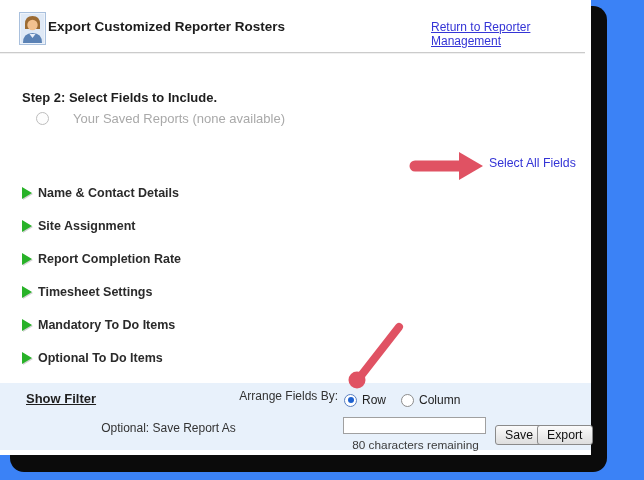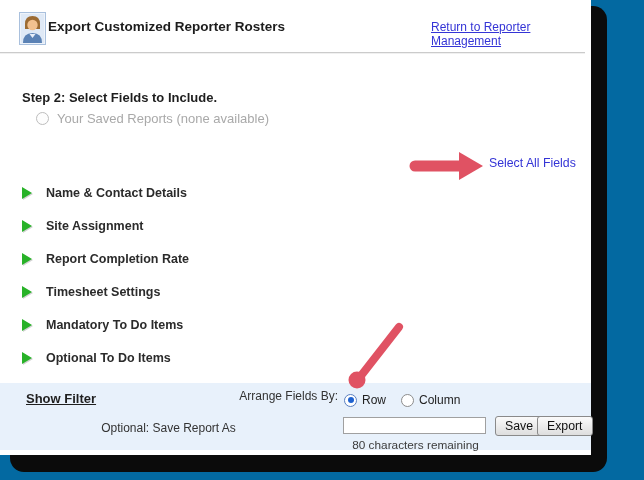--- a/index.html
+++ b/index.html
@@ -1,59 +1,59 @@
 <!DOCTYPE html>
 <html><head>
 <meta charset="utf-8">
 <style>
   * { margin:0; padding:0; box-sizing:border-box; }
   body { width:644px; height:480px; font-family:"Liberation Sans", sans-serif; }
-  .canvas { position:relative; width:644px; height:480px; background:#0369a1; overflow:hidden; }
+  .canvas { position:relative; width:644px; height:480px; background:#3b82f6; overflow:hidden; }
   .frame-shadow { position:absolute; left:10px; top:6px; width:597px; height:466px; background:#0b0b0b; border-radius:14px; z-index:1; }
   .page { position:absolute; left:0; top:0; width:591px; height:455px; background:#ffffff; z-index:2; }
 
   
   .avatar { position:absolute; left:19px; top:12px; width:27px; height:33px; border:1px solid #a9c0dd; background:#eef3fa; padding:1px; }
   .page-title { position:absolute; left:48px; top:19px; font-size:13.5px; font-weight:bold; color:#1c1c1c; }
   .return-link { position:absolute; left:431px; top:20px; font-size:12px; color:#3434d6; text-decoration:underline; cursor:pointer; }
   .divider { position:absolute; left:0; top:52px; width:585px; height:2px; background:#cbcbcb; border-bottom:1px solid #f0f0f0; }
 
   
   .step2-heading { position:absolute; left:22px; top:90px; font-size:13px; font-weight:bold; color:#1e1e1e; }
-  .saved-row { position:absolute; left:36px; top:111px; display:flex; align-items:center; gap:8px; }
+  .saved-row { position:absolute; left:36px; top:111px; display:flex; align-items:center; gap:24px; }
   .radio { width:13px; height:13px; border-radius:50%; background:#fff; border:1px solid #8c8c8c; position:relative; display:inline-block; flex:0 0 auto; }
   .radio.disabled { border-color:#bdbdbd; background:#fdfdfd; }
   .radio.selected { border-color:#5a7fc0; }
   .radio.selected::after { content:""; position:absolute; left:2.5px; top:2.5px; width:6px; height:6px; border-radius:50%; background:#1e62d0; }
   .saved-label { font-size:13px; color:#a9a9a9; }
 
   
   .select-all-link { position:absolute; left:489px; top:156px; font-size:12.3px; color:#3434d6; cursor:pointer; }
 
   
   .sections { position:absolute; left:22px; top:176px; }
-  .section-row { height:33px; display:flex; align-items:center; gap:14px; cursor:pointer; }
+  .section-row { height:33px; display:flex; align-items:center; gap:6px; cursor:pointer; }
   .tri { width:0; height:0; border-left:10px solid #28b228; border-top:6px solid transparent; border-bottom:6px solid transparent; filter:drop-shadow(1px 1px 0 rgba(0,0,0,.18)); }
   .section-label { font-size:12.5px; font-weight:bold; color:#2b2b2b; }
 
   
   .note-box { position:absolute; left:229px; top:243px; width:404px; min-height:80px; background:#fff; border:4px solid #e05263; border-radius:7px; padding:8px 11px; z-index:4; box-shadow:2px 3px 5px rgba(0,0,0,.3); font-size:13.2px; color:#1e1e1e; line-height:1.45; }
   .note-box b { font-weight:bold; }
   .overlay-svg { position:absolute; left:0; top:0; z-index:3; pointer-events:none; }
 
   
   .footer-bar { position:absolute; left:0; top:383px; width:591px; height:67px; background:#e8f1fb; z-index:2;padding-left:24px; }
   .show-filter { position:absolute; left:26px; top:8px; font-size:13px; font-weight:bold; color:#1f1f1f; text-decoration:underline; cursor:pointer; }
   .arrange-label { position:absolute; left:0; top:6px; width:338px; text-align:right; font-size:12px; color:#333; }
   .arrange-controls { position:absolute; left:344px; top:10px; display:flex; align-items:center; gap:5px; }
   .radio-text { font-size:12px; color:#222; margin-right:10px; }
   .saveas-label { position:absolute; left:0; top:38px; width:337px; text-align:center; font-size:12px; color:#333; }
   .saveas-input { position:absolute; left:343px; top:34px; width:143px; height:17px; border:1px solid #a0a0a0; background:#fff; font-size:12px; padding:0 3px; font-family:"Liberation Sans", sans-serif; }
   .chars-remaining { position:absolute; left:343px; top:55px; width:145px; text-align:center; font-size:11.8px; color:#3c3c3c; }
-  .btn { position:absolute; top:33px; height:20px; padding:0 9px; font-size:12.3px; color:#111; background:linear-gradient(#fbfbfb,#dedede); border:1px solid #8a8a8a; border-radius:3px; cursor:pointer; font-family:"Liberation Sans", sans-serif; }
+  .btn { position:absolute; top:42px; height:20px; padding:0 9px; font-size:12.3px; color:#111; background:linear-gradient(#fbfbfb,#dedede); border:1px solid #8a8a8a; border-radius:3px; cursor:pointer; font-family:"Liberation Sans", sans-serif; }
   .btn-save { left:495px; }
   .btn-export { left:537px; }
 </style>
 </head>
 <body>
 
 <div class="canvas">
   <div class="frame-shadow"></div>
 
   <div class="page">

